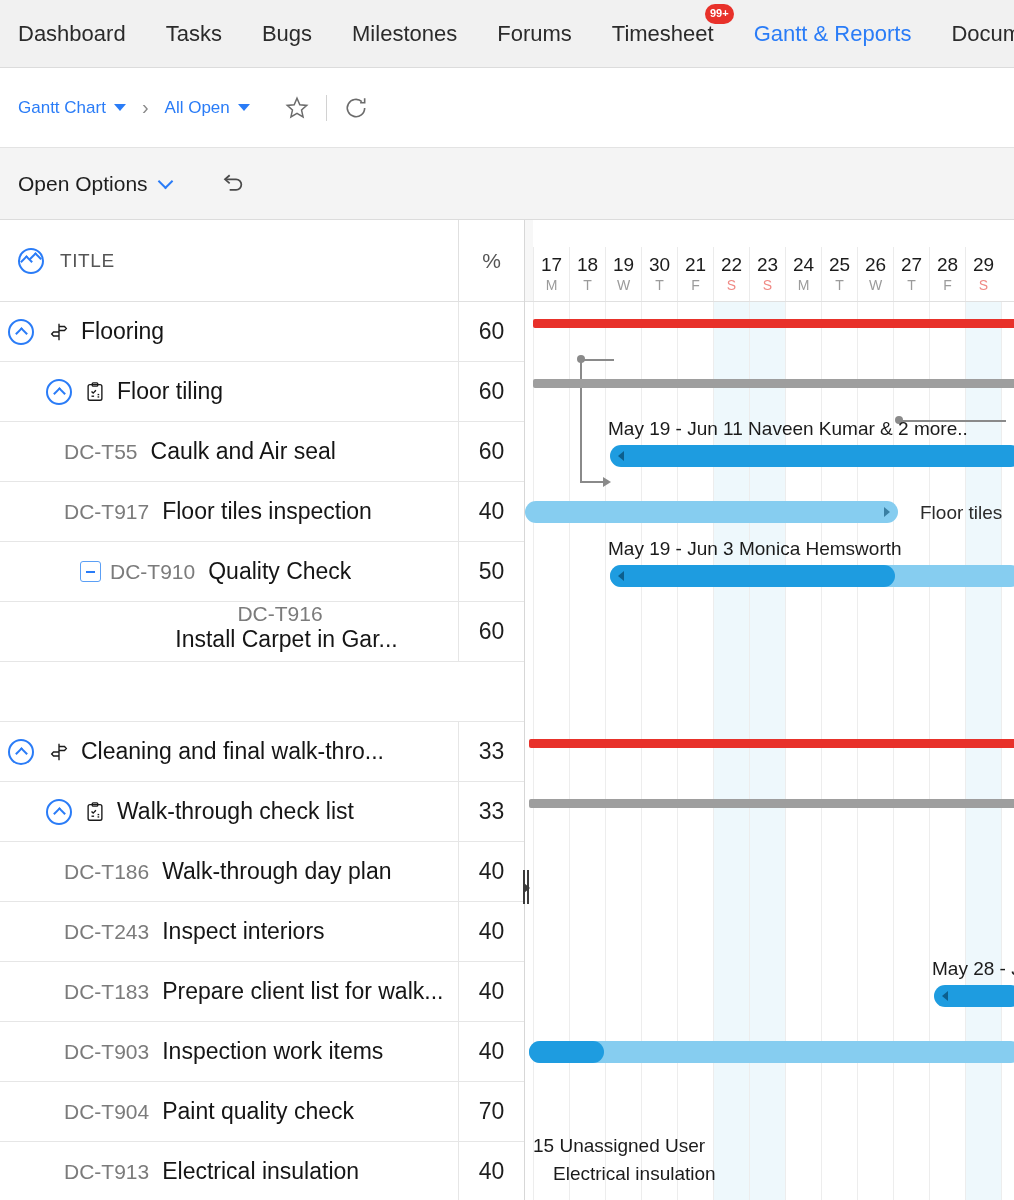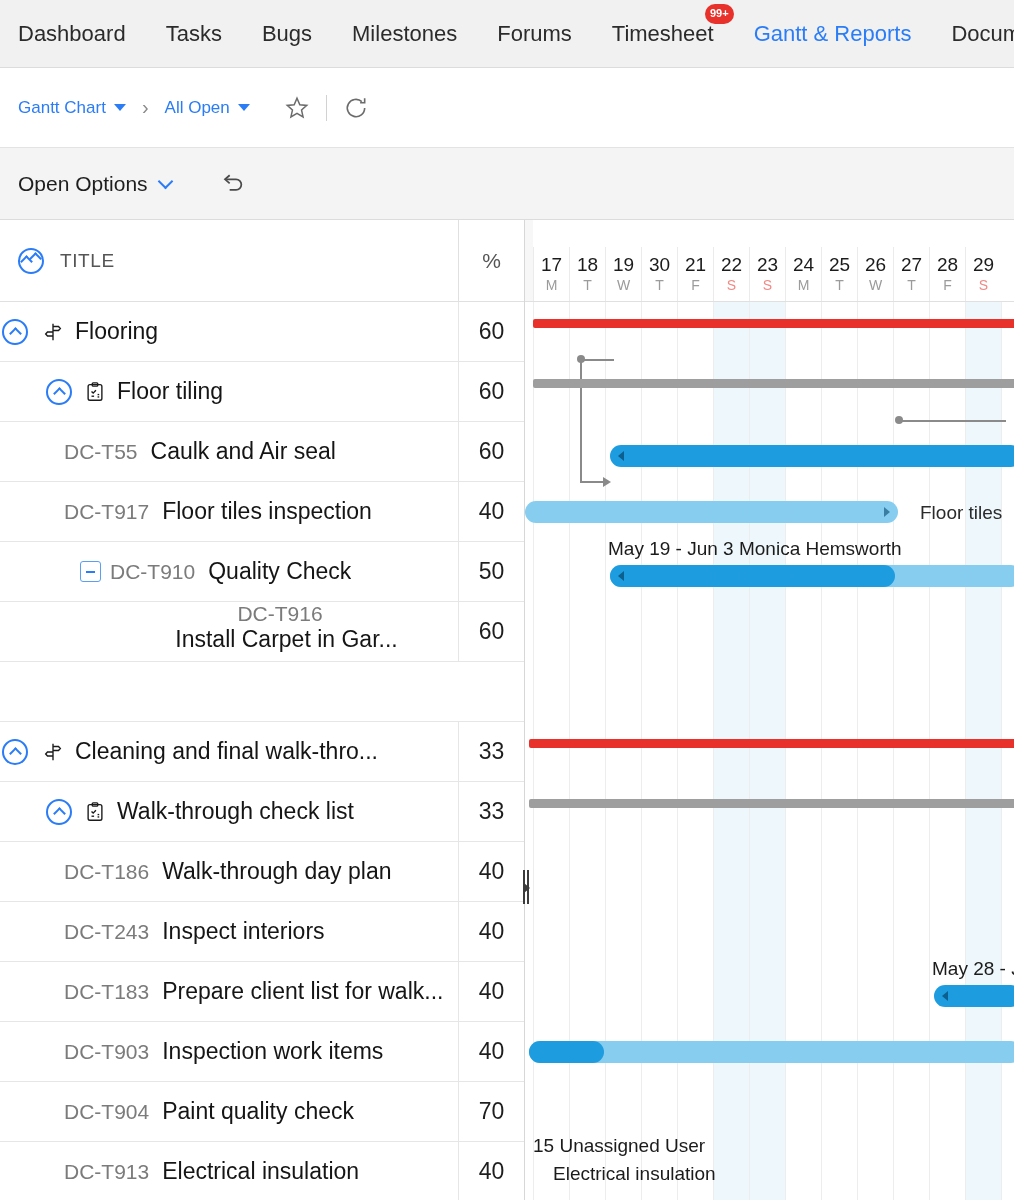--- a/index.html
+++ b/index.html
@@ -224,21 +224,21 @@
   }
   .gname {
     font-size: 23px;
     color: #151515;
     margin-left: 11px;
     white-space: nowrap;
     overflow: hidden;
     text-overflow: ellipsis;
   }
 
-  .ind-0 { padding-left: 2px; }
+  .ind-0 { padding-left: 8px; }
   .ind-1 { padding-left: 46px; }
   .ind-2 { padding-left: 64px; }
   .ind-3 { padding-left: 108px; flex-direction: column; }
 
   .mini-toggle {
     width: 21px; height: 21px;
     border: 1.5px solid #5b9ff5;
     border-radius: 3px;
     display: inline-flex;
     align-items: center;
@@ -756,20 +756,21 @@
 
       <div class="grow" style="top:0">
         <div class="bar summary-red" style="left:8px; width:489px; top:17px"></div>
       </div>
 
       <div class="grow" style="top:60px">
         <div class="bar summary-gray" style="left:8px; width:489px; top:17px"></div>
       </div>
 
       <div class="grow" style="top:120px">
+        <span class="bar-label" style="left:83px; top:-4px">May 19 - Jun 11 Naveen Kumar &amp; 2 more..</span>
         <div class="bar solid" style="left:85px; width:412px; top:23px">
           <span class="bar-arrow-l"></span>
         </div>
       </div>
 
       <div class="grow" style="top:180px">
         <div class="bar track" style="left:0px; width:373px; top:19px">
           <span class="bar-arrow-r"></span>
         </div>
         <span class="side-label" style="left:395px; top:20px">Floor tiles</span>

